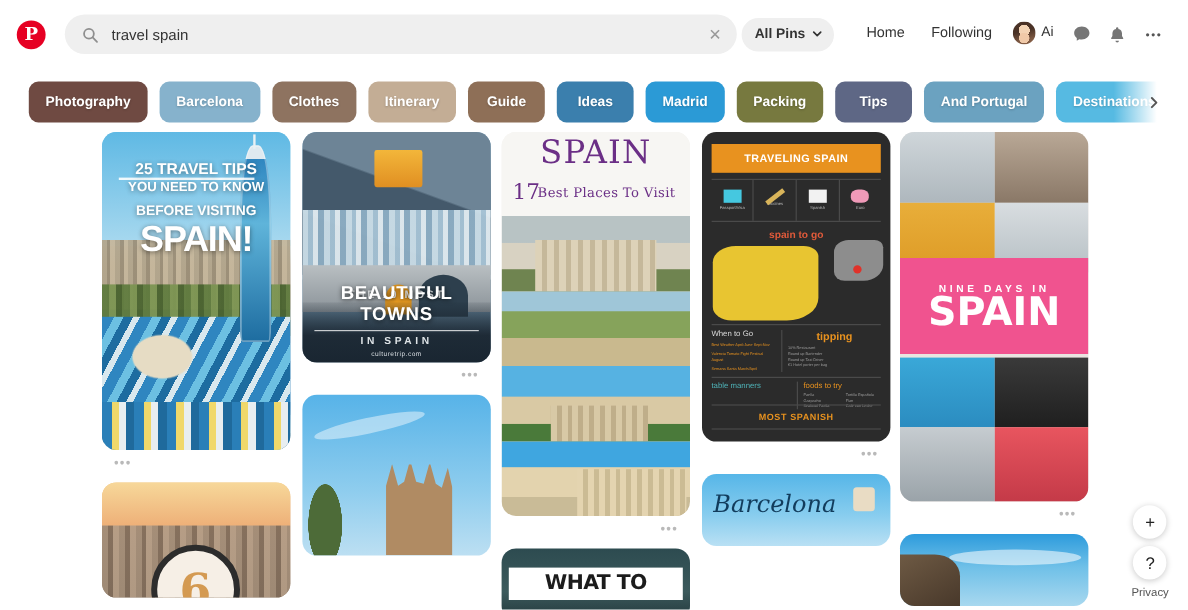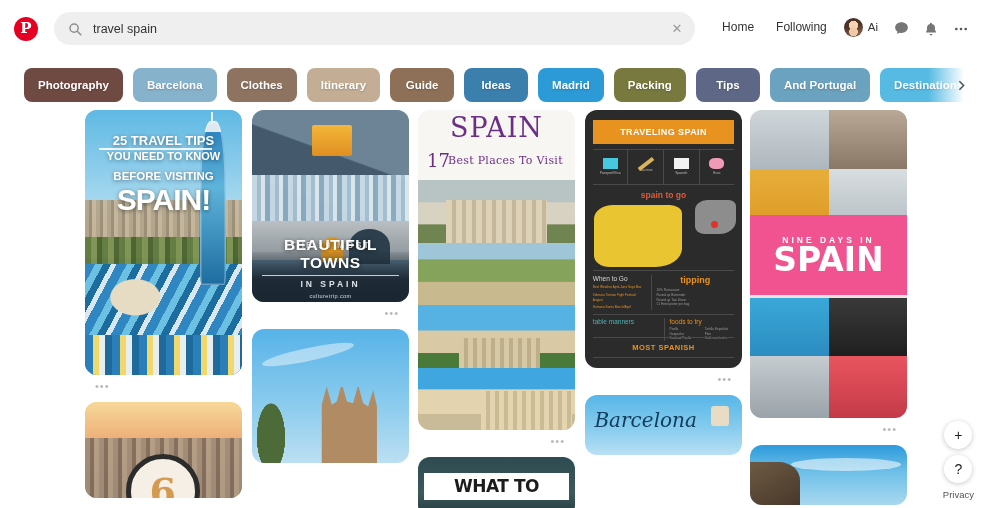--- a/index.html
+++ b/index.html
@@ -303,20 +303,28 @@
         <circle cx="10.5" cy="10.5" r="7"></circle>
           <line x1="15.8" y1="15.8" x2="22" y2="22" stroke-linecap="round"></line>
       </svg>
     </span>
     <input class="search-input" value="travel spain" style="">
     <div class="clear-btn">
       <span>✕</span>
     </div>
   </div>
 
+  <div class="allpins">
+    <span class="allpins-label">All Pins</span>
+    <span>
+      <svg width="10" height="10" viewBox="0 0 24 24" fill="none" stroke="#333" stroke-width="3.4" stroke-linecap="round" stroke-linejoin="round">
+          <polyline points="5,9 12,16 19,9"></polyline>
+        </svg>
+    </span>
+  </div>
 
   <div class="nav">
     <div class="nav-link">
       <span>Home</span>
     </div>
     <div class="nav-link">
       <span>Following</span>
     </div>
 
     <div class="acct">

